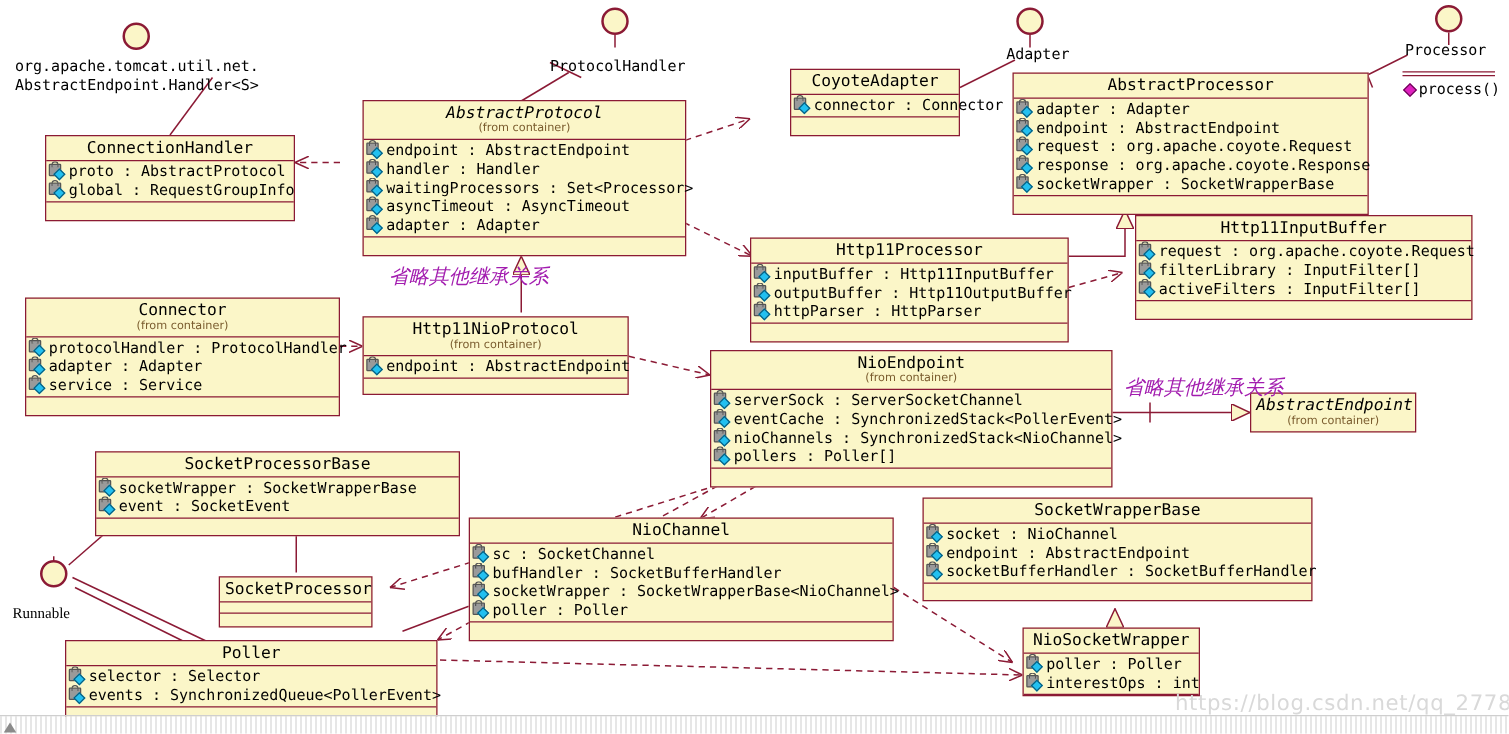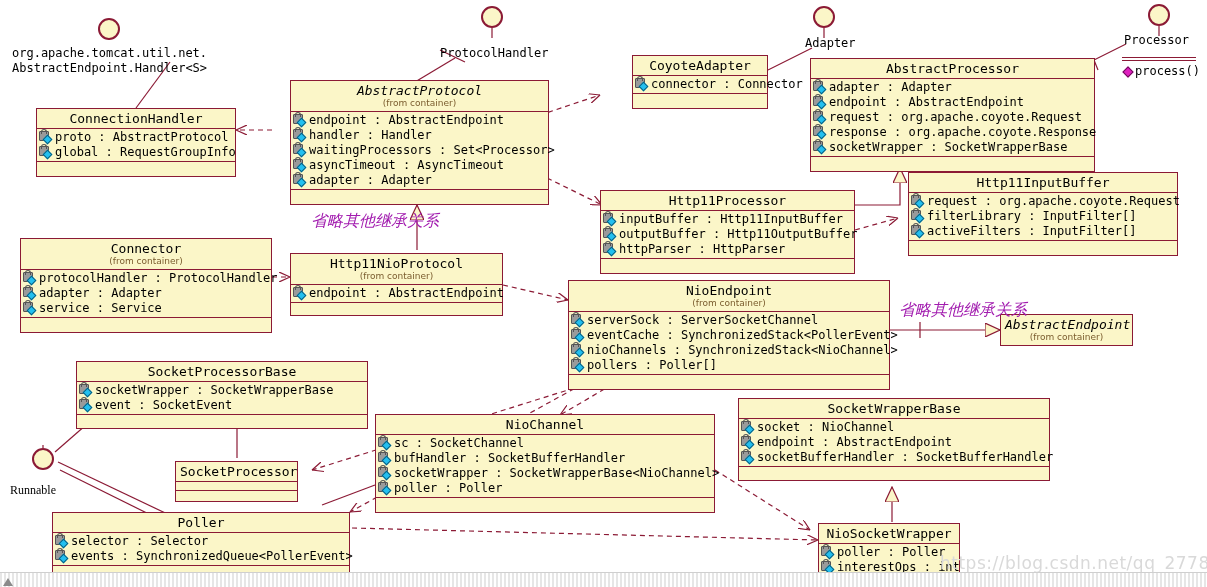--- a/index.html
+++ b/index.html
@@ -655,21 +655,21 @@
             <span class="lock"></span>
             <span class="shackle"></span>
             <span class="dia"></span>
           </span>
           <span class="txt">events : SynchronizedQueue&lt;PollerEvent&gt;</span>
         </div>
     </div>
     <div class="ops" style="height:12px;"></div>
   </div>
 
-  <div class="cls" style="left:818px;top:523px;width:142px;">
+  <div class="cls" style="left:818px;top:502px;width:142px;">
     <div class="hdr">
       <div class="nm">NioSocketWrapper</div>
     </div>
     <div class="attrs">
       <div class="row">
           <span class="picon">
             <span class="lock"></span>
             <span class="shackle"></span>
             <span class="dia"></span>
           </span>

